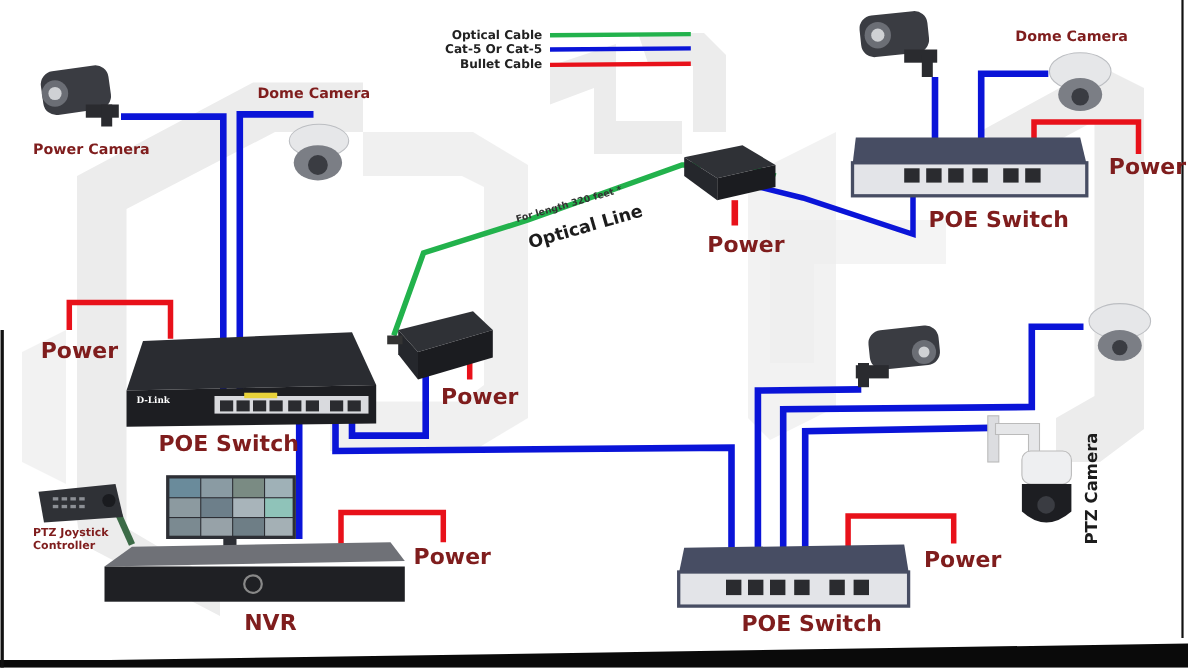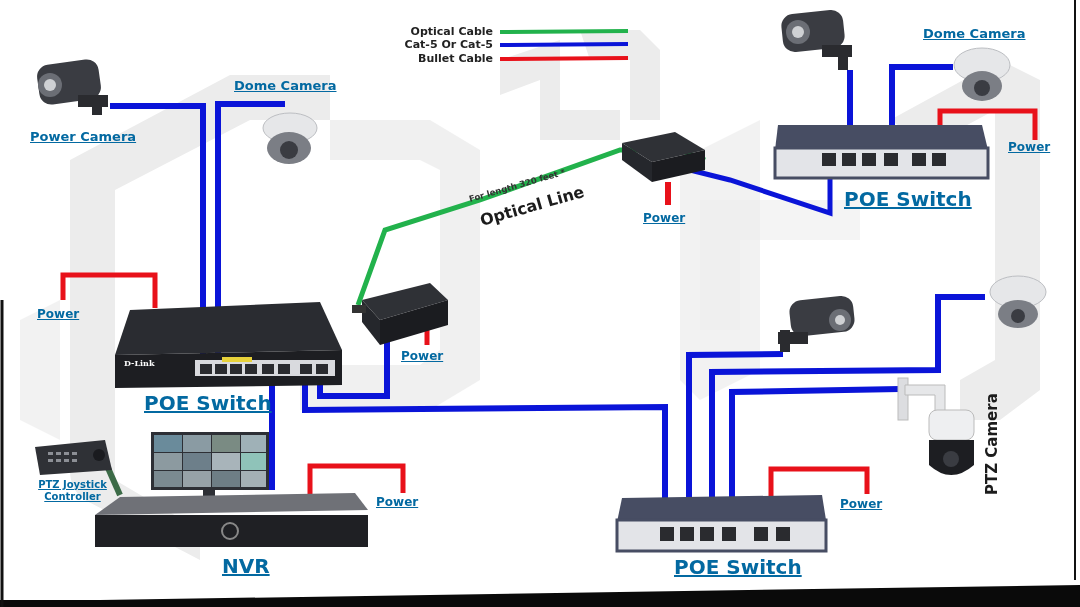--- a/index.html
+++ b/index.html
@@ -1,20 +1,20 @@
 <!DOCTYPE html>
 <html><head>
 <meta charset="utf-8">
 <style>
   html,body{margin:0;padding:0;background:#fff;}
   body{width:1080px;height:607px;position:relative;overflow:hidden;font-family:"DejaVu Sans","Liberation Sans",sans-serif;color:#1e1e1e;}
   #stage{position:absolute;left:0;top:0;width:1080px;height:607px;}
-  .lbl{position:absolute;font-family:"DejaVu Sans",sans-serif;font-weight:bold;color:#0369a1;white-space:nowrap;line-height:1;text-decoration:underline;}
+  .lbl{position:absolute;font-family:"DejaVu Sans",sans-serif;font-weight:bold;color:#7f1d1d;white-space:nowrap;line-height:1;}
   .lbl.sm{font-size:13px;}
-  .lbl.md{font-size:12px;}
+  .lbl.md{font-size:20px;}
   .lbl.lg{font-size:20px;}
   .legend-text{position:absolute;font-size:11px;font-weight:bold;color:#222;text-align:right;width:100px;line-height:14px;}
 </style>
 </head>
 <body>
 
 <div id="stage">
 <svg width="1080" height="607" viewBox="0 0 1080 607" xmlns="http://www.w3.org/2000/svg">
 
   <g fill="#ececec">
@@ -230,17 +230,17 @@
 <div class="lbl lg" style="left:674px;top:557px;">POE Switch</div>
 
 <div class="lbl md" style="left:37px;top:308px;">Power</div>
 <div class="lbl md" style="left:401px;top:350px;">Power</div>
 <div class="lbl md" style="left:643px;top:212px;">Power</div>
 <div class="lbl md" style="left:1008px;top:141px;">Power</div>
 <div class="lbl md" style="left:376px;top:496px;">Power</div>
 <div class="lbl md" style="left:840px;top:498px;">Power</div>
 
 <div class="lbl lg" style="left:222px;top:556px;">NVR</div>
-<div class="lbl" style="left:30px;top:479px;font-size:10px;text-align:center;width:85px;line-height:12px;">
+<div class="lbl" style="left:30px;top:479px;font-size:10px;width:85px;line-height:12px;">
   <span>PTZ Joystick</span><br>
   <span>Controller</span>
 </div>
 </div>
 
 </body></html>

